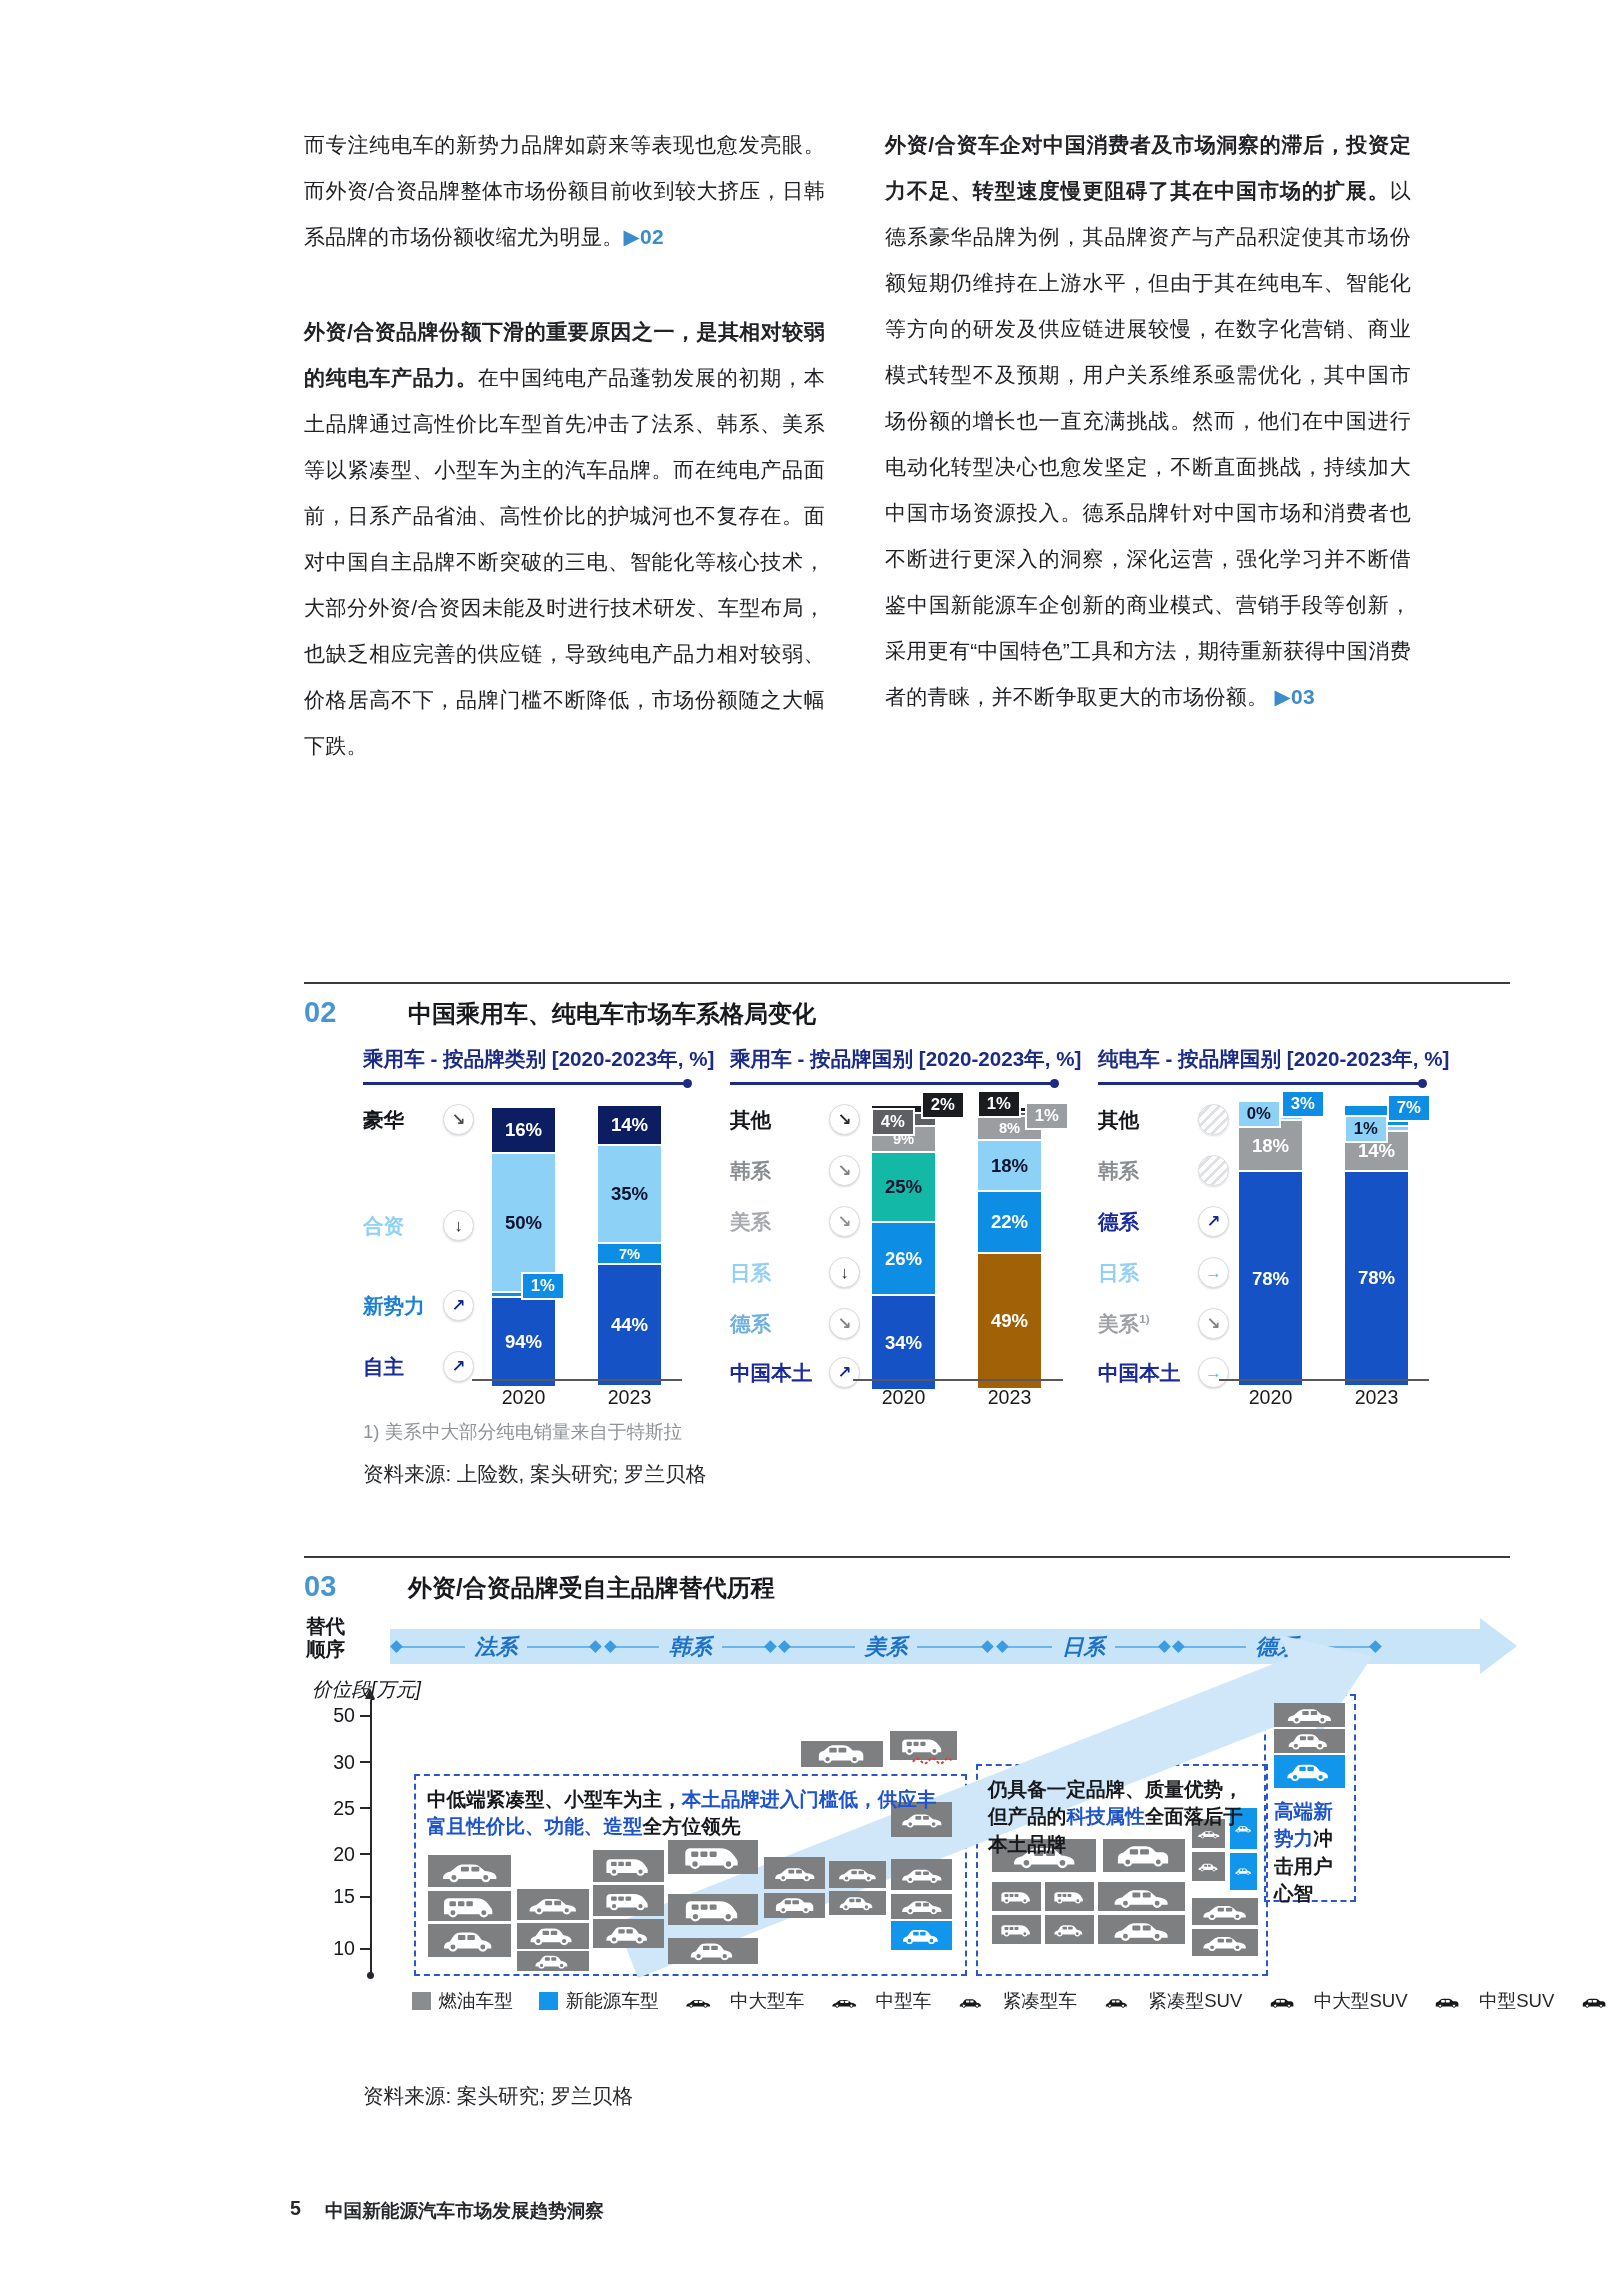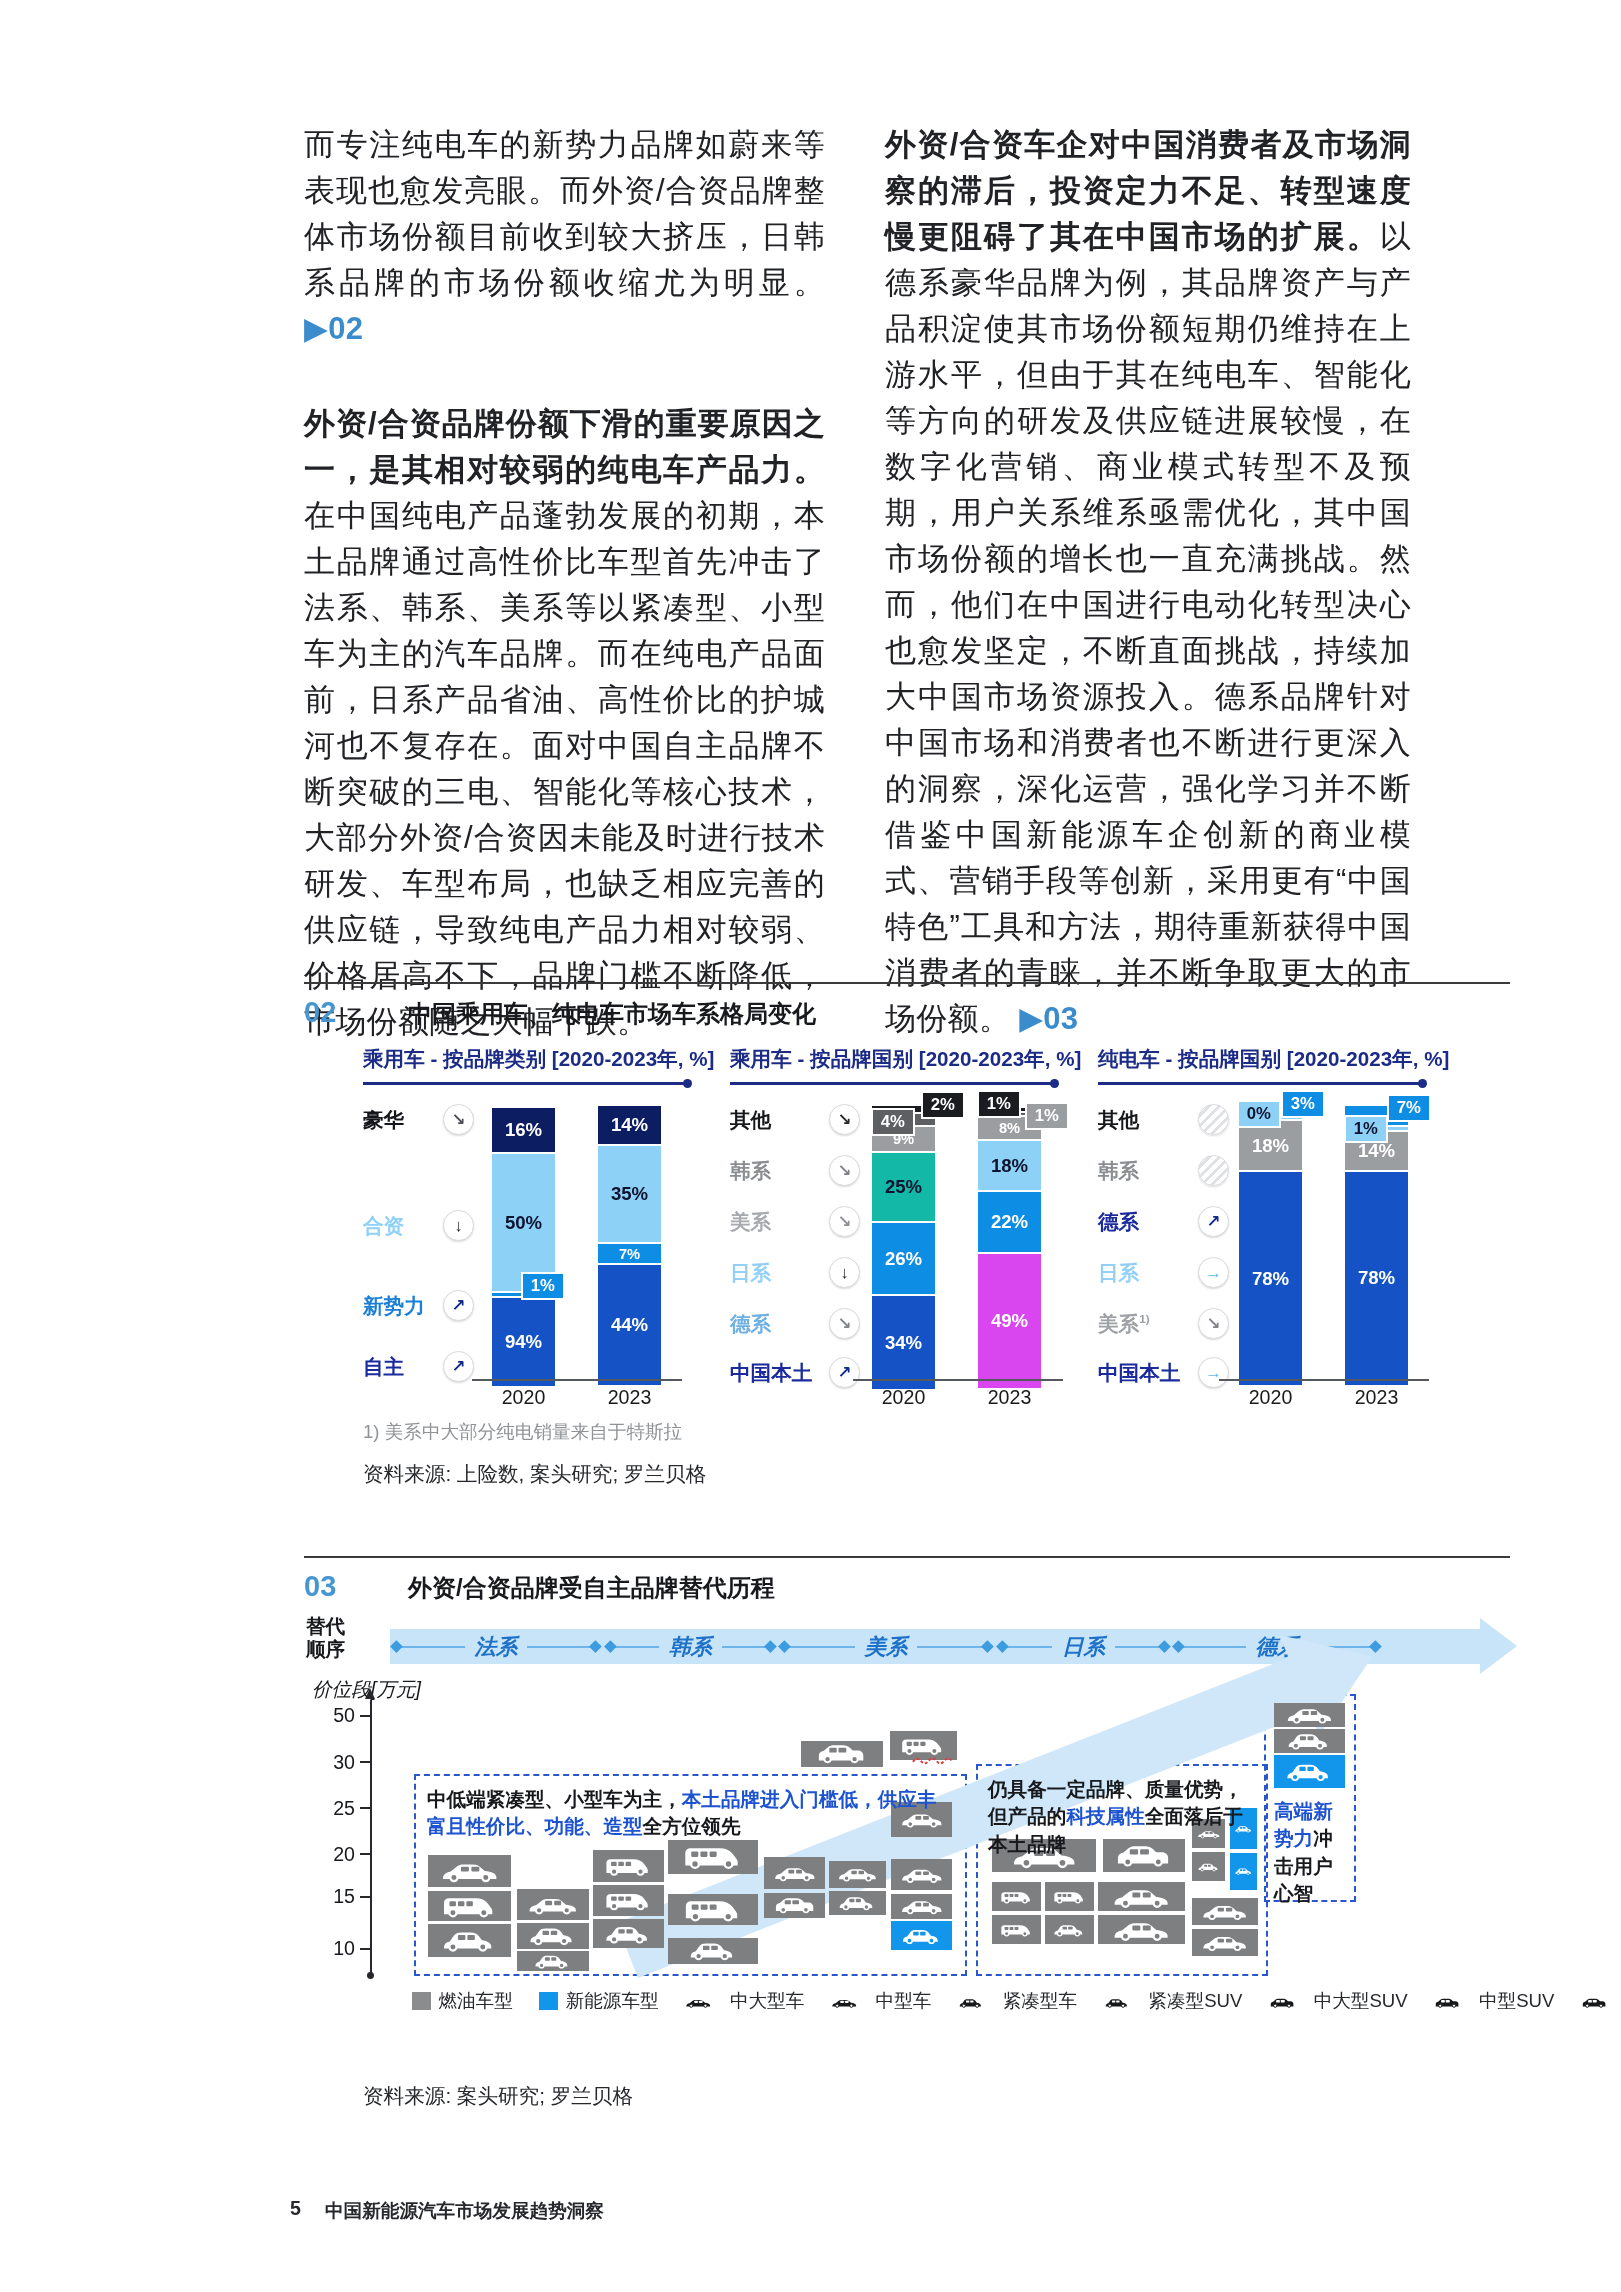--- a/index.html
+++ b/index.html
@@ -1,19 +1,19 @@
 <!DOCTYPE html>
 <html><head>
 <meta charset="utf-8">
 <style>
   html,body{margin:0;padding:0;background:#e8e8e8;}
   .page{position:relative;width:1621px;height:2293px;background:#ffffff;margin:0 auto;overflow:hidden;
         font-family:"Liberation Sans","DejaVu Sans",sans-serif;color:#1a1c1f;}
   
-  .col{position:absolute;font-size:31px;line-height:46px;text-align:justify;color:#212225;letter-spacing:0.3px;}
+  .col{position:absolute;font-size:21px;line-height:46px;text-align:justify;color:#212225;letter-spacing:0.3px;}
   .col p{margin:0;}
   .col p+p{margin-top:49px;}
   .b{font-weight:bold;}
   .ref{color:#3a8ccc;font-weight:bold;white-space:nowrap;}
   
   .sep{position:absolute;left:304px;width:1206px;height:2px;background:#3a3a3a;}
   .exnum{position:absolute;font-size:29px;font-weight:bold;color:#4796d2;}
   .extitle{position:absolute;font-size:24px;font-weight:bold;color:#17191c;margin-left:24px;}
   .sub{position:absolute;top:1045px;font-size:20.6px;font-weight:bold;color:#1b2b86;}
   .sub .ul{position:absolute;left:0;top:37px;height:2.9px;background:#1b2b86;}
@@ -152,21 +152,21 @@
         <div class="seg" style="height: 71px; flex: 0 0 71px; background: rgb(14, 141, 229); color: rgb(255, 255, 255);">26%</div>
         <div class="seg" style="height: 93px; flex: 0 0 93px; background: rgb(20, 82, 197); color: rgb(255, 255, 255);">34%</div>
       </div>
       <div class="yearlab" style="left: 872px;">2020</div>
       <div class="bar" style="left: 978px; top: 1108px; height: 271px;">
         <div class="seg" style="height: 2.7px; flex: 0 0 2.7px; background: rgb(26, 28, 31); color: rgb(255, 255, 255); font-size: 14.7px;"></div>
         <div class="seg" style="height: 2.7px; flex: 0 0 2.7px; background: rgb(93, 95, 99); color: rgb(255, 255, 255); font-size: 14.7px;"></div>
         <div class="seg" style="height: 22px; flex: 0 0 22px; background: rgb(155, 158, 161); color: rgb(255, 255, 255); font-size: 14.7px;">8%</div>
         <div class="seg" style="height: 49px; flex: 0 0 49px; background: rgb(142, 209, 247); color: rgb(14, 20, 48);">18%</div>
         <div class="seg" style="height: 60px; flex: 0 0 60px; background: rgb(14, 141, 229); color: rgb(255, 255, 255);">22%</div>
-        <div class="seg" style="height: 134px; flex: 0 0 134px; background: #d946ef; color: rgb(255, 255, 255);">49%</div>
+        <div class="seg" style="height: 134px; flex: 0 0 134px; background: #a16207; color: rgb(255, 255, 255);">49%</div>
       </div>
       <div class="yearlab" style="left: 978px;">2023</div>
       <div class="axisline" style="left: 853px; top: 1379px; width: 210px;"></div>
       <div class="sub" style="left: 1098px;">纯电车 - 按品牌国别 [2020-2023年, %]<span class="ul" style="width:325px">
           <i></i>
         </span></div>
       <div class="legend-item" style="left: 1098px; top: 1104px;">
         <span class="legend-label" style="color:#17191c;width:100px">其他</span>
         <span class="lg-circle lg-hatch"></span>
       </div>

